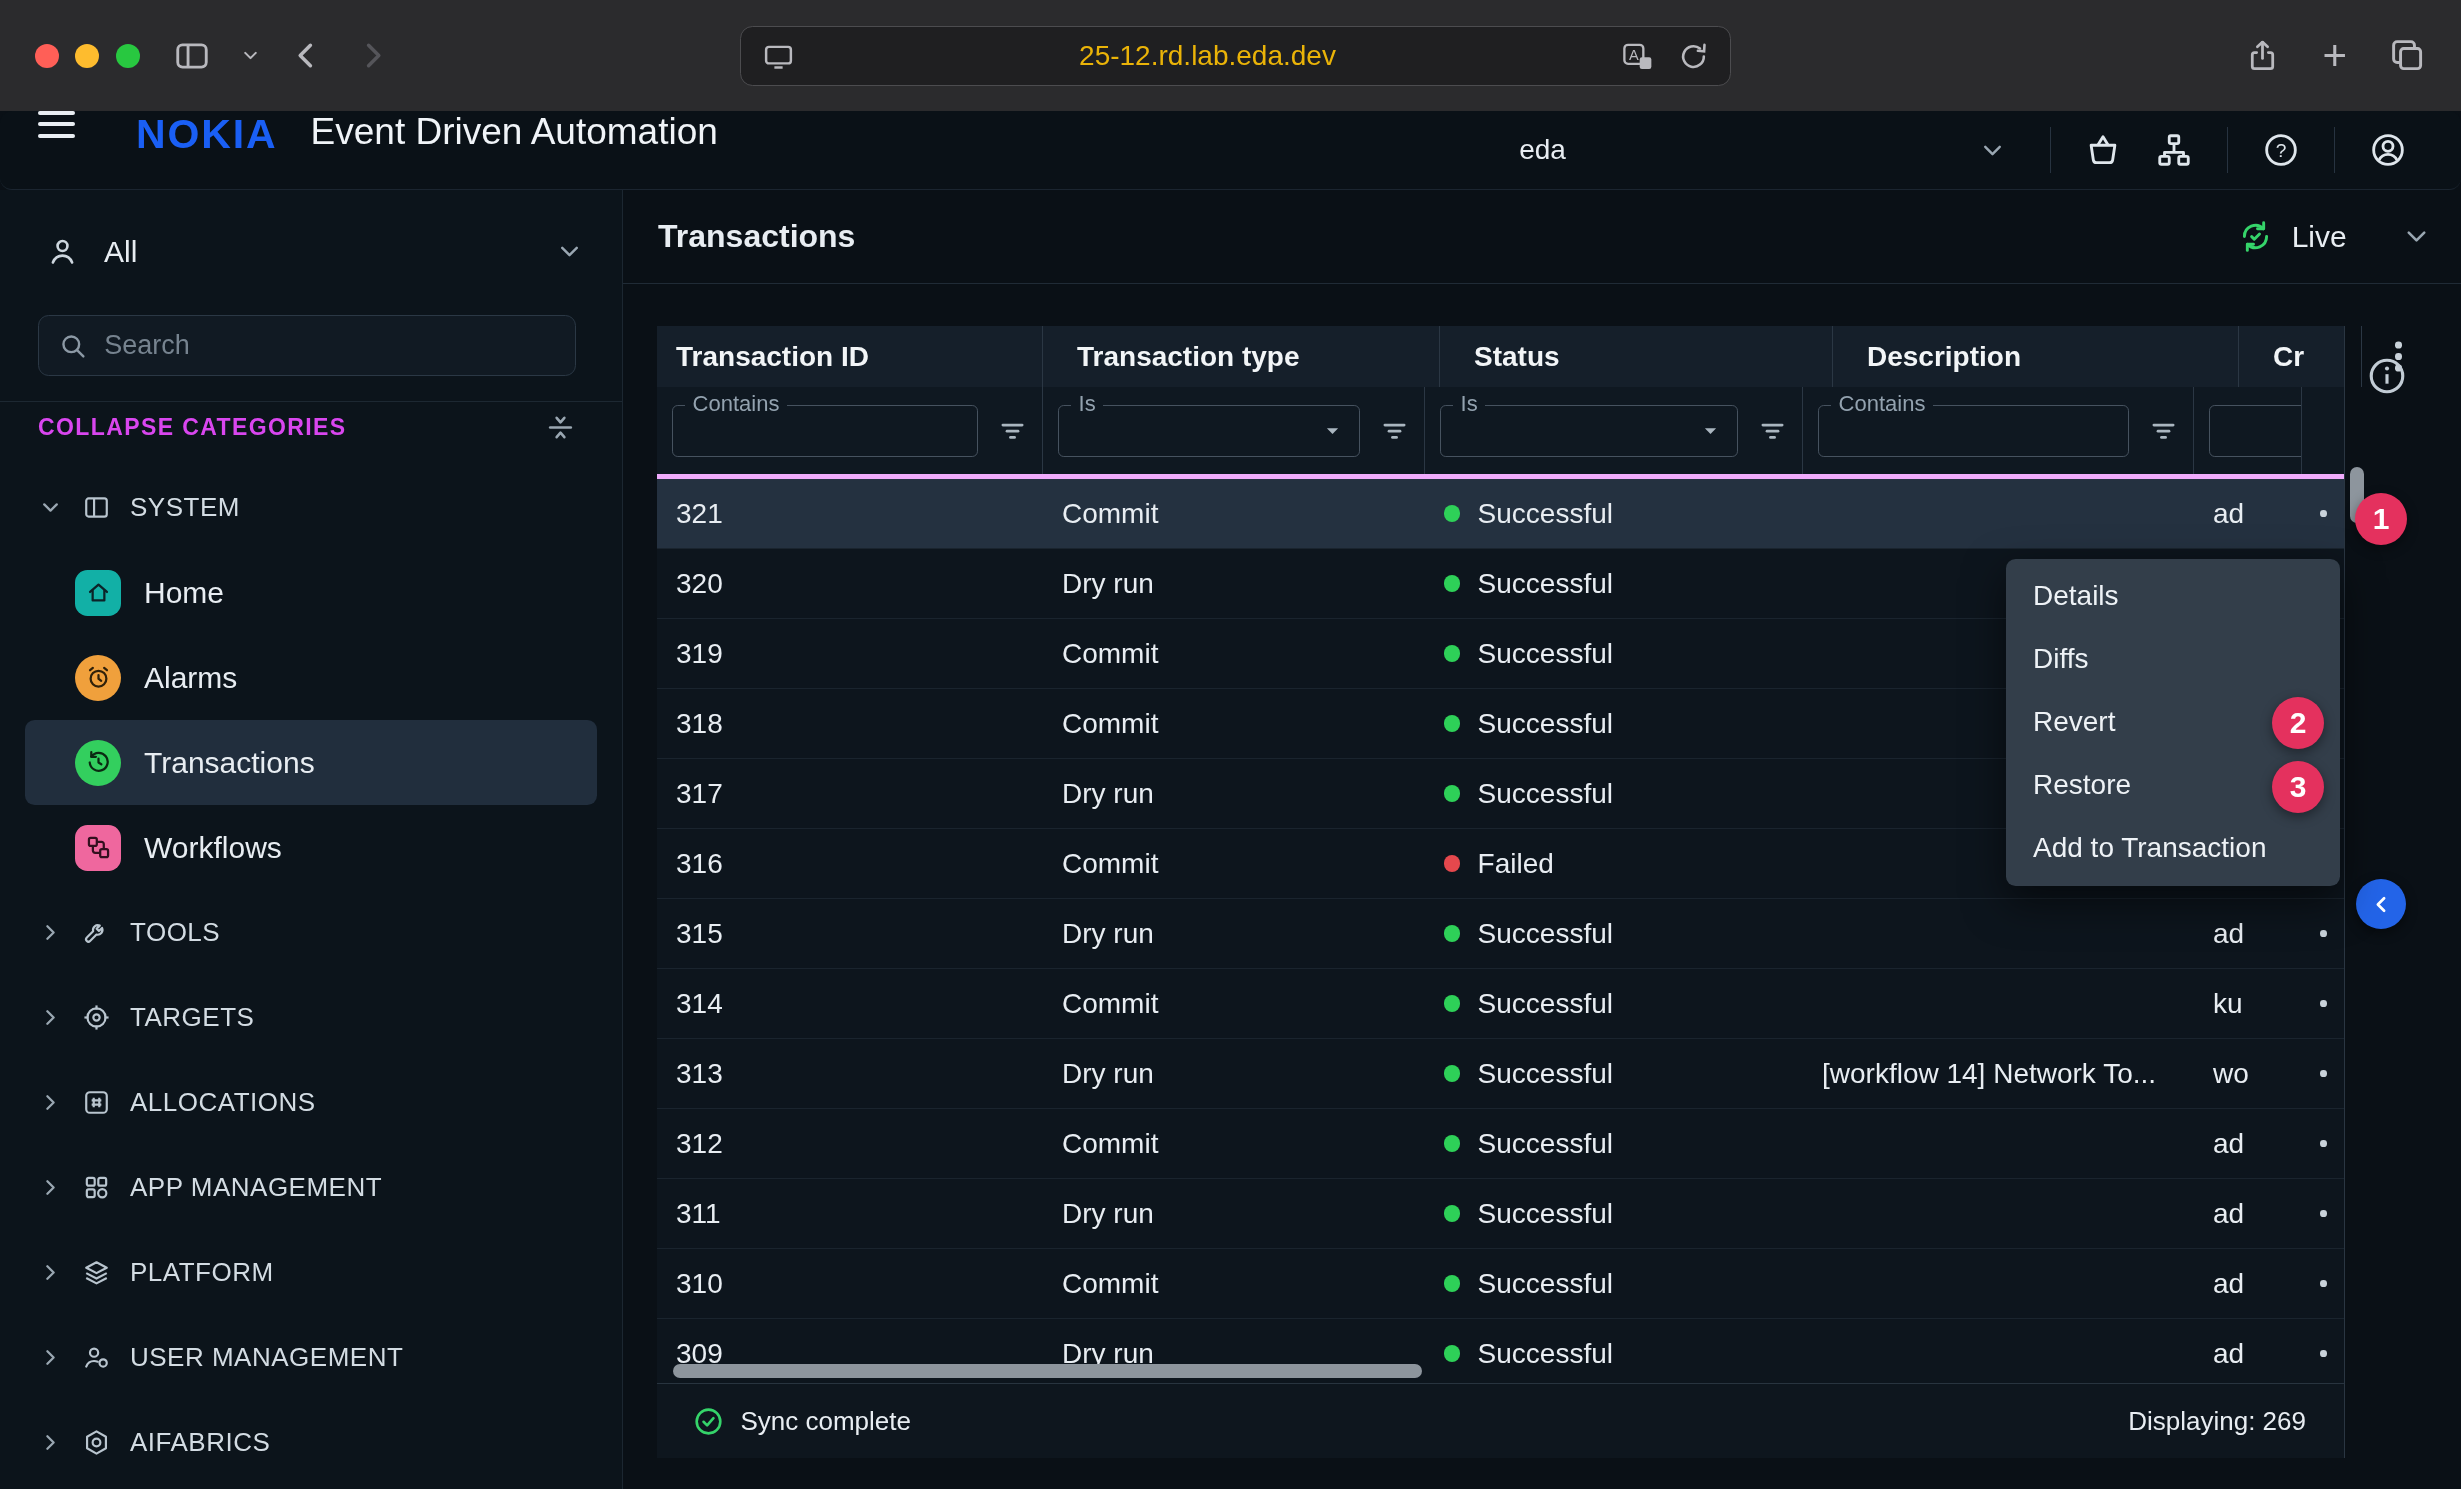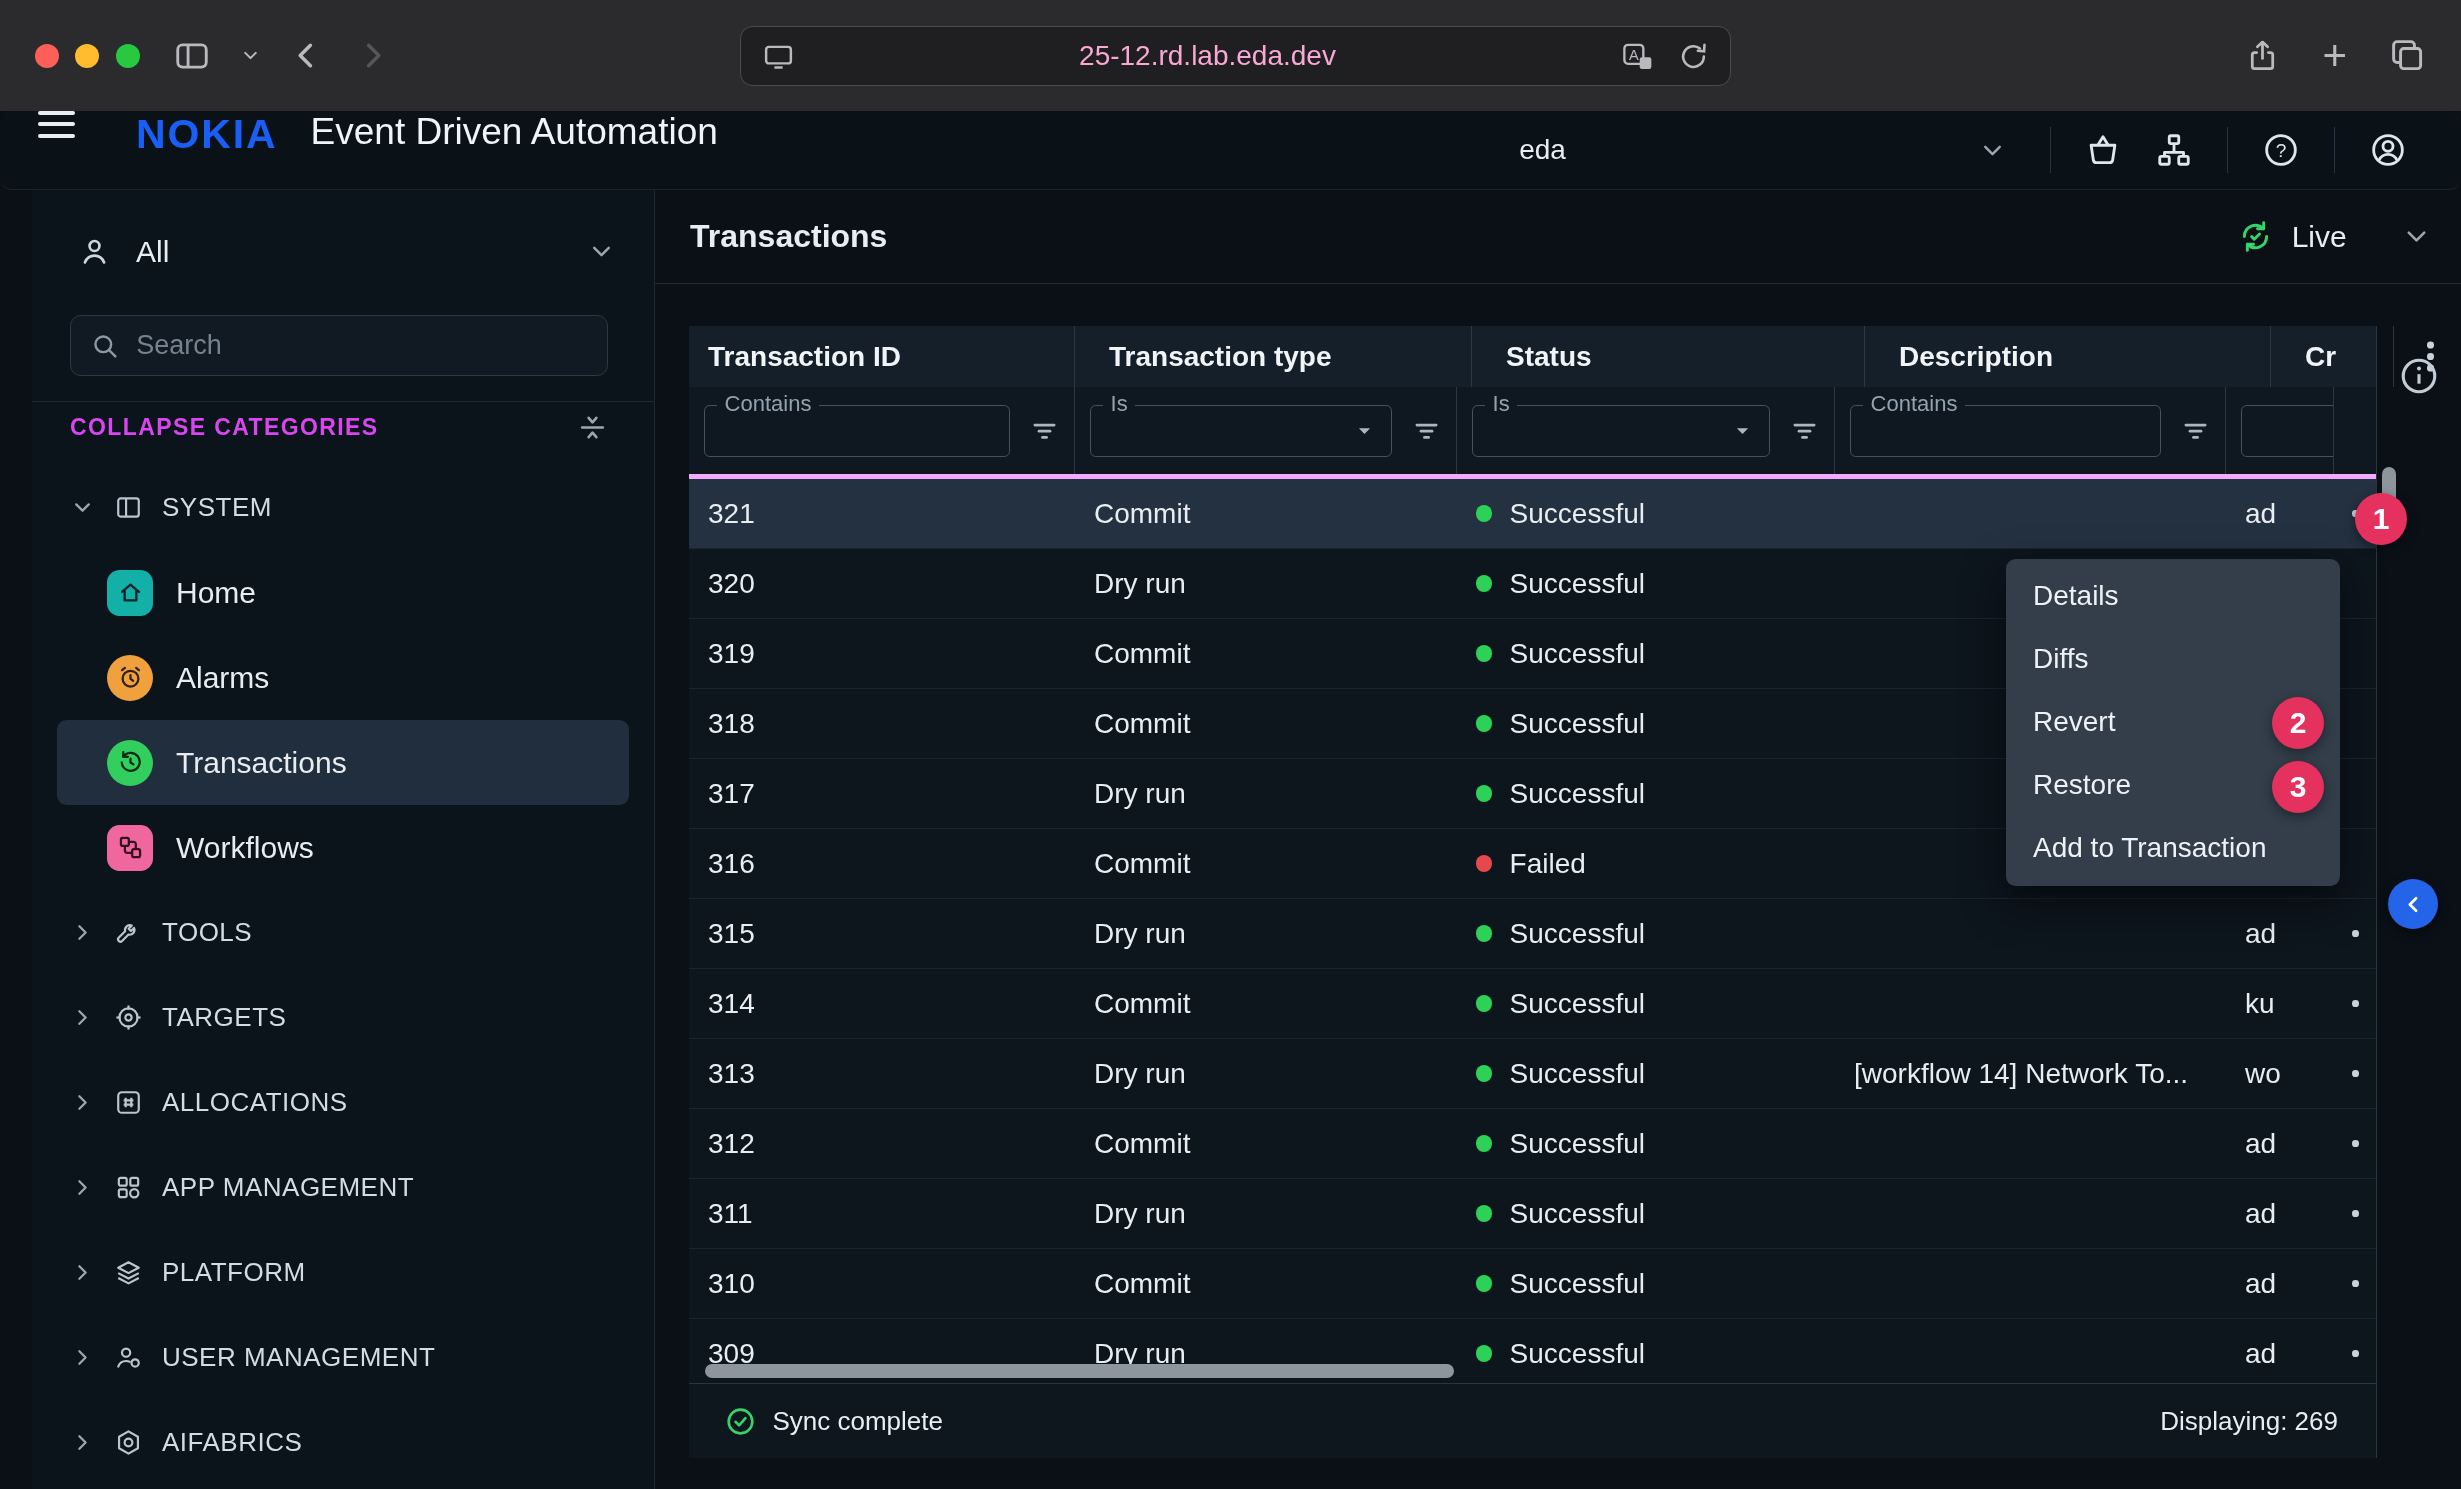--- a/index.html
+++ b/index.html
@@ -12,39 +12,39 @@
     padding:0 35px; position:relative; }
   .lights { display:flex; gap:16.3px; margin-right:33px; }
   .light { width:24px; height:24px; border-radius:50%; }
   .l-red{background:#ff5f57}.l-yel{background:#febc2e}.l-grn{background:#28c840}
   .chrome-ic { color:#b9b9be; display:flex; align-items:center; justify-content:center; }
   .chrome-ic.dim { color:#55555a; }
   .chrome-left { display:flex; align-items:center; gap:29px; }
   .url-bar { position:absolute; left:740px; top:26px; width:991px; height:60px;
     background:#1f1f21; border:1px solid #4c4c4f; border-radius:12.5px;
     display:flex; align-items:center; padding:0 21px; }
-  .url-text { flex:1; text-align:center; font-size:28px; color:#f9a8d4; }
+  .url-text { flex:1; text-align:center; font-size:28px; color:#eab308; }
   .chrome-right { position:absolute; right:35px; top:0; height:111px; display:flex; align-items:center; gap:42px; }
   .plus-glyph { font-size:42px; color:#b9b9be; line-height:1; }
 
   
   .app-header { height:79px; background:#0a1117; border-bottom:1px solid #1b2530;
     display:flex; padding:0 38px;border-radius:12px; }
   .burger { display:flex; flex-direction:column; gap:7.7px; width:37px; cursor:pointer; }
   .burger span { height:3.8px; border-radius:1.9px; background:#e8edf2; }
   .brand { color:#1a5ff5; font-size:41px; font-weight:700; letter-spacing:1.9px; margin:0 33px 0 61px; }
   .app-title { font-size:37px; color:#f0f4f8; }
   .hdr-right { margin-left:auto; display:flex; align-items:center; height:100%; }
   .ctx-select { display:flex; align-items:center; justify-content:space-between; width:538px;
     font-size:28px; color:#e8edf2; padding:0 25px; }
   .vsep { width:1px; height:46px; background:#273340; margin:0 17.3px; }
   .hdr-ic { color:#dfe6ec; width:71px; display:flex; justify-content:center; }
 
   
-  .app-body { display:flex; height:1299px;margin-left:32px; }
+  .app-body { display:flex; height:1299px; }
   .sidebar { width:623px; background:#0c141b; border-right:1px solid #1c2731;
     padding-top:31px; overflow:hidden; flex:none; }
   .main { position:relative; flex:1; background:#0a1016; overflow:hidden; }
 
   
   .all-row { height:61px; margin:0 38px 0 46px; display:flex; align-items:center; gap:25px; font-size:30px; }
   .all-row .spacer { flex:1; }
   .search-box { margin:33px 46px 0 38px; height:61px; background:#111a23; border:1.9px solid #2b3845;
     border-radius:10.6px; display:flex; align-items:center; gap:17.3px; padding:0 19px; }
   .search-box input { background:transparent; border:none; outline:none; color:#cdd6de;

